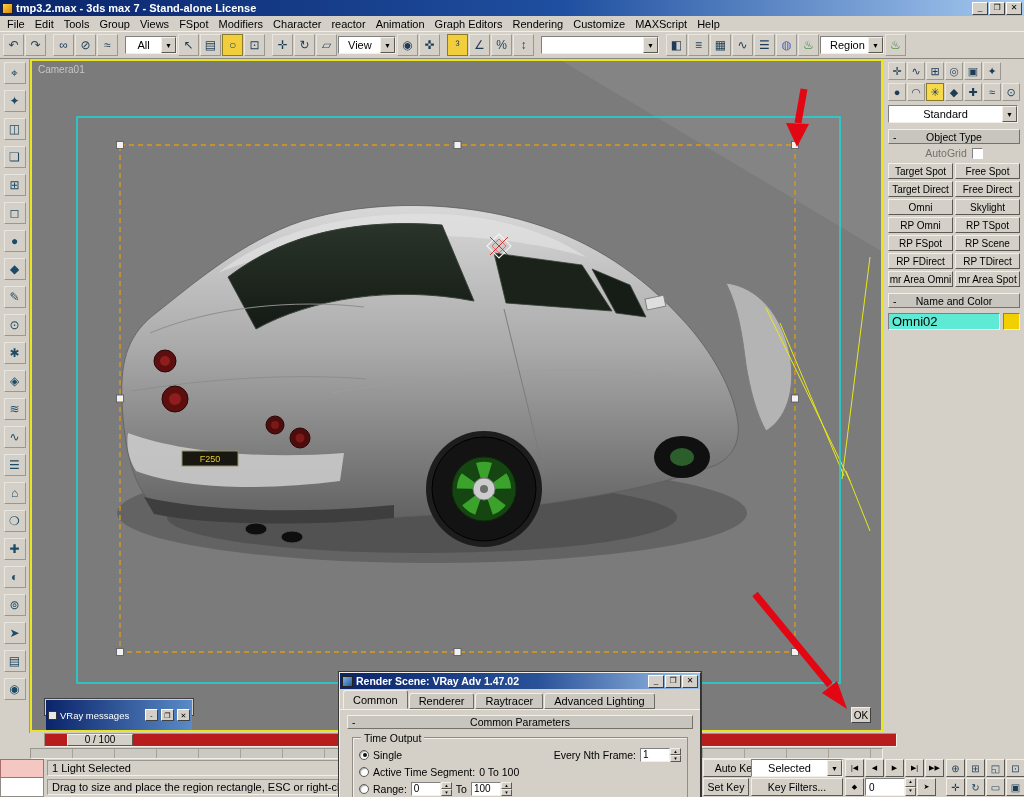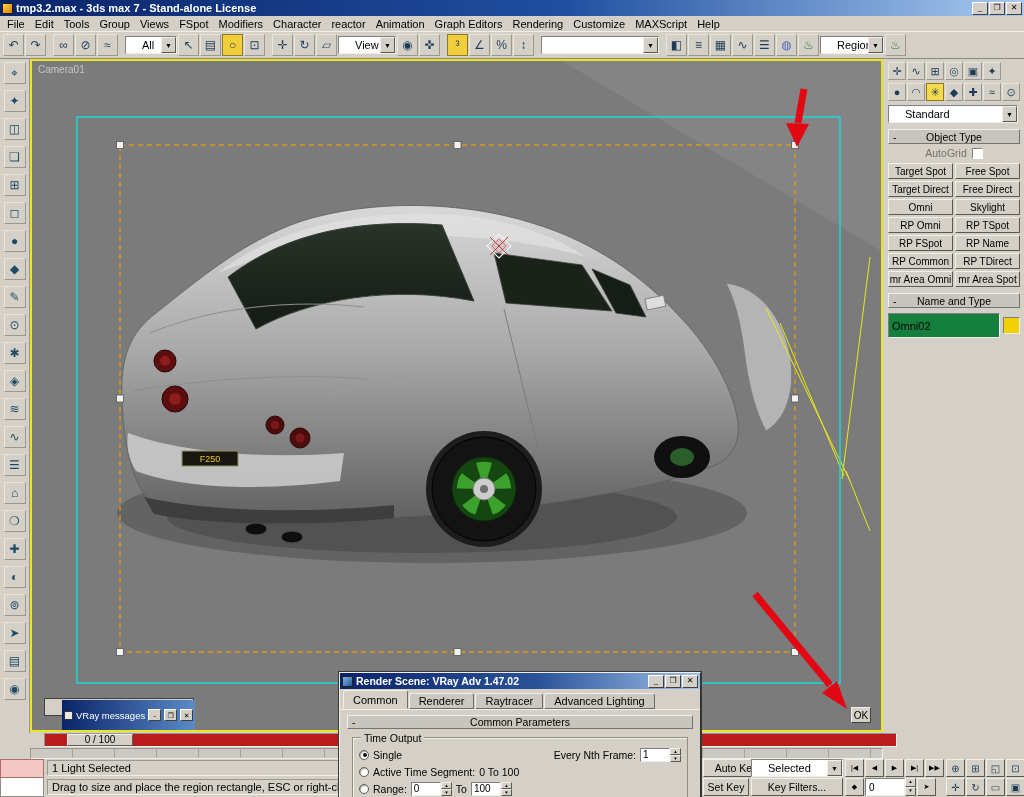--- a/index.html
+++ b/index.html
@@ -28,21 +28,21 @@
     border-top:1px solid #f2efe9; border-bottom:1px solid #8a877f;
     display:flex; align-items:center; gap:1px; padding:0 3px; z-index:30;}
   .tb-group {display:flex; gap:1px; align-items:center;}
   .tb-btn {width:21px; height:22px; padding:0; background:#d4d0c8;
     border:1px solid; border-color:#e9e6e0 #9a978f #9a978f #e9e6e0;
     font-size:12px; color:#1d3d57; display:flex; align-items:center; justify-content:center;}
   .tb-btn.hl {background:#f2ce3c; border-color:#8a7b2a;}
   .sep {width:5px; flex:0 0 5px;}
   .combo {display:flex; align-items:center; background:#fff; height:18px;
     border:1px solid; border-color:#808080 #f2efe9 #f2efe9 #808080;}
-  .combo .val {flex:1; padding:0 16px; font-size:11px; white-space:nowrap; overflow:hidden;}
+  .combo .val {flex:1; padding:0 9px; font-size:11px; white-space:nowrap; overflow:hidden;text-align:center;}
   .combo .dd {width:15px; height:16px; flex:0 0 15px; background:#d4d0c8;
     border:1px solid; border-color:#f2efe9 #5c5952 #5c5952 #f2efe9;
     font-size:7px; display:flex; align-items:center; justify-content:center;}
   .w52{width:52px;} .w58{width:58px;} .w118{width:118px;} .w64{width:64px;} .w92{width:92px;}
 
   
   .left-bar {position:absolute; left:0; top:59px; width:30px; height:674px; background:#d4d0c8;
     border-right:1px solid #9a978f; display:flex; flex-direction:column; align-items:center;
     gap:6px; padding-top:3px; overflow:hidden; z-index:5;}
   .lt-btn {width:22px; height:22px; flex:0 0 22px; padding:0; background:#d4d0c8;
@@ -54,21 +54,21 @@
   .vp-inner {position:absolute; inset:0; border:2px solid #e9e520; background:#7b7b7b; overflow:hidden;}
   .vp-label {position:absolute; left:6px; top:3px; color:#c6c6c6; font-size:10px; z-index:5;}
   .vp-svg {position:absolute; left:0; top:0; width:100%; height:100%;}
   .ok-btn {position:absolute; right:10px; bottom:7px; width:20px; height:16px; z-index:6;
     background:#d4d0c8; border:1px solid; border-color:#f2efe9 #404040 #404040 #f2efe9;
     font-size:10px; text-align:center; line-height:13px; padding:0;}
 
   
   .vray-win {position:absolute; left:44px; top:698px; width:150px; height:18px; z-index:40;
     background:#d4d0c8; border:1px solid #404040; padding:1px; display:flex;}
-  .vray-tb {flex:1; background:linear-gradient(90deg,#0a246a,#5a8ac8); display:flex; align-items:center; gap:3px; padding:15px 2px;margin-left:16px;}
+  .vray-tb {flex:1; background:linear-gradient(90deg,#0a246a,#5a8ac8); display:flex; align-items:center; gap:3px; padding:15px 2px;}
   .vray-icon {width:9px; height:9px; background:#e8e8e8; border:1px solid #333; flex:0 0 9px;}
   .vray-title {flex:1; color:#fff; font-size:9.5px; white-space:nowrap; overflow:hidden;}
   .vray-btn {width:13px; height:12px; padding:0; font-size:7px; line-height:9px;
     background:#d4d0c8; border:1px solid; border-color:#fff #404040 #404040 #fff;}
 
   
   #cmd-panel {position:absolute; left:884px; top:59px; width:140px; height:697px;
     background:#d4d0c8; padding:3px 4px; z-index:5;}
   .cp-row {display:flex; gap:1px; margin-bottom:3px;}
   .cp-btn {width:18px; height:18px; padding:0; background:#d4d0c8;
@@ -81,21 +81,21 @@
     font-size:10.5px; display:flex; align-items:center; justify-content:center; position:relative;}
   .rollout-head .minus {position:absolute; left:4px;}
   .autogrid {display:flex; align-items:center; justify-content:center; gap:5px; height:18px;
     color:#74716a; font-size:10.5px;}
   .checkbox {width:11px; height:11px; background:#fff;
     border:1px solid; border-color:#808080 #fff #fff #808080;}
   .obj-grid {display:grid; grid-template-columns:1fr 1fr; gap:2px; margin-top:1px;}
   .obj-btn {height:16px; padding:0; background:#d4d0c8; font-size:10px; white-space:nowrap; overflow:hidden;
     border:1px solid; border-color:#f2efe9 #5c5952 #5c5952 #f2efe9;}
   .name-row {display:flex; gap:3px; margin-top:5px; align-items:center;}
-  .name-input {flex:1; width:100px; height:25px; background:#15803d; font-size:11px; padding:0 3px;
+  .name-input {flex:1; width:100px; height:17px; background:#5eead4; font-size:13px; padding:0 3px;
     border:1px solid; border-color:#808080 #f2efe9 #f2efe9 #808080; font-family:inherit;}
   .swatch {width:17px; height:17px; flex:0 0 17px;
     border:1px solid; border-color:#808080 #f2efe9 #f2efe9 #808080;}
 
   
   .time-slider {position:absolute; left:44px; top:733px; width:853px; height:14px; background:#b91c1c;
     border:1px solid; border-color:#9a978f #f2efe9 #f2efe9 #9a978f; z-index:5;}
   .ts-handle {position:absolute; left:22px; top:0; width:66px; height:12px; background:#d4d0c8;
     border:1px solid; border-color:#f2efe9 #5c5952 #5c5952 #f2efe9;
     font-size:10px; text-align:center; line-height:10px; padding:0;}
@@ -587,29 +587,29 @@
 
     <button class="obj-btn">Target Spot</button>
         <button class="obj-btn">Free Spot</button>
         <button class="obj-btn">Target Direct</button>
         <button class="obj-btn">Free Direct</button>
         <button class="obj-btn">Omni</button>
         <button class="obj-btn">Skylight</button>
         <button class="obj-btn">RP Omni</button>
         <button class="obj-btn">RP TSpot</button>
         <button class="obj-btn">RP FSpot</button>
-        <button class="obj-btn">RP Name</button>
-        <button class="obj-btn">RP Common</button>
+        <button class="obj-btn">RP Scene</button>
+        <button class="obj-btn">RP FDirect</button>
         <button class="obj-btn">RP TDirect</button>
         <button class="obj-btn">mr Area Omni</button>
         <button class="obj-btn">mr Area Spot</button>
       </div>
     <div class="rollout-head">
       <span class="minus">-</span>
-      <span>Name and Type</span>
+      <span>Name and Color</span>
     </div>
     <div class="name-row">
       <input class="name-input" value="Omni02" style="">
       <span class="swatch" style="background-color: rgb(240, 208, 0);"></span>
     </div>
   </div>
 
   <div class="time-slider">
     <button class="ts-handle">0 / 100</button>
   </div>

